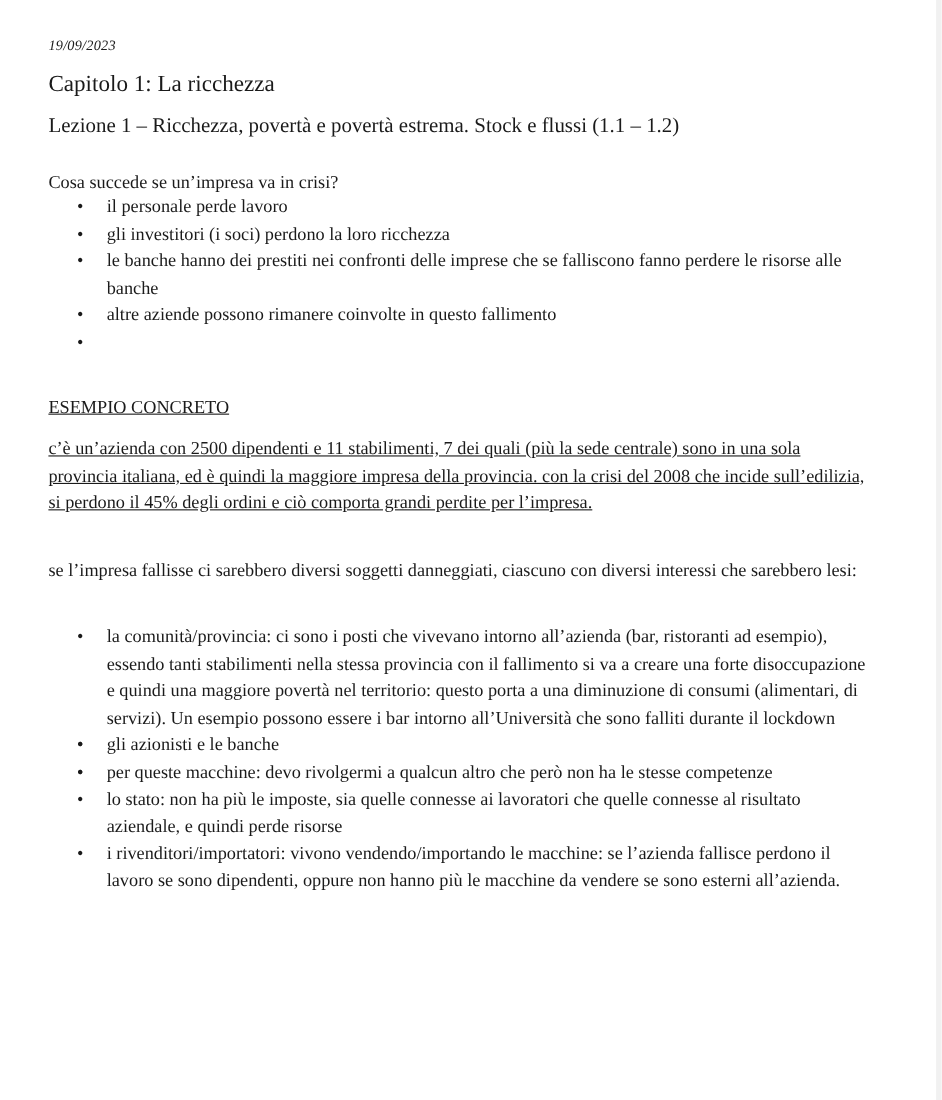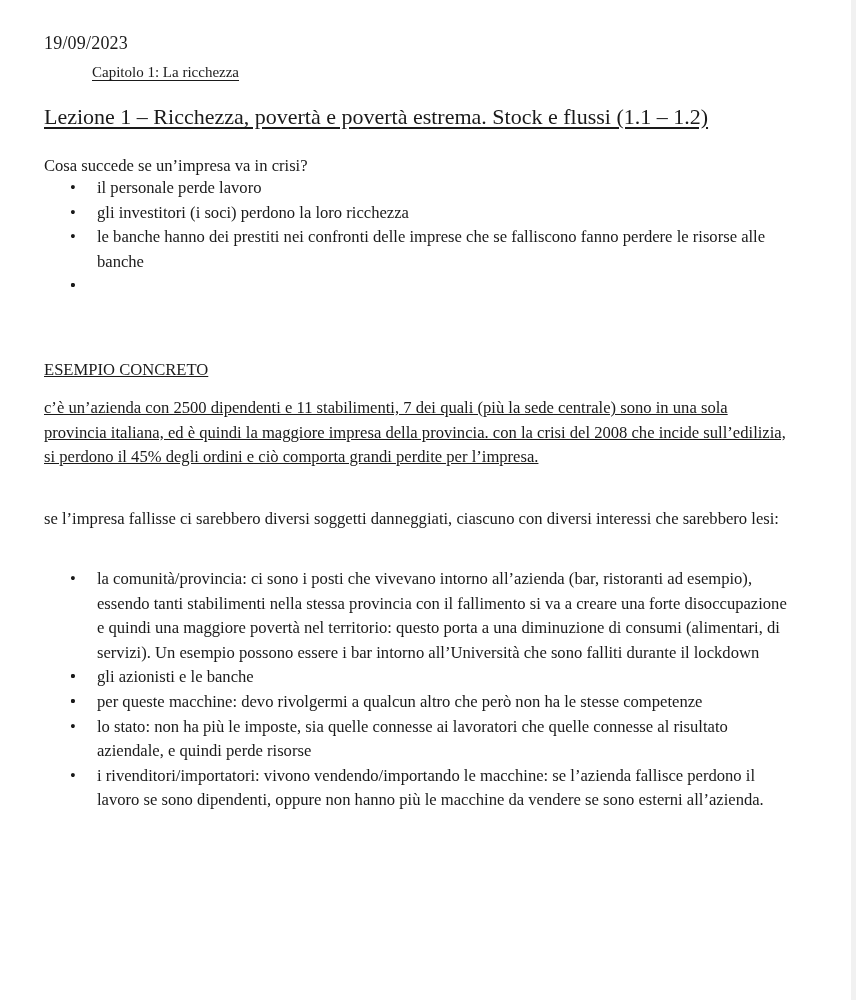--- a/index.html
+++ b/index.html
@@ -4,44 +4,44 @@
 <style>
   html, body { margin: 0; padding: 0; }
   body {
     width: 856px; height: 1000px; overflow: hidden;
     background: #ffffff; position: relative;
     font-family: "Liberation Serif", "DejaVu Serif", serif;
     color: #1a1a1a;
   }
   .edge { position: absolute; top: 0; right: 0; width: 5px; height: 1000px; background: #f1f1f1; }
   .page { position: absolute; left: 44px; top: 0; width: 760px; }
-  .date { position: absolute; top: 33px; font-size: 18px; letter-spacing: 0.2px; }
-  .chapter { position: absolute; top: 64px; font-size: 15px; text-decoration: underline; text-underline-offset: 3px; white-space: nowrap; margin-left: 48px; }
-  .lesson { position: absolute; top: 104px; font-size: 22px; text-decoration: underline; text-underline-offset: 3px; white-space: nowrap; }
+  .date { position: absolute; top: 33px; font-style: italic; font-size: 13px; letter-spacing: 0.2px; }
+  .chapter { position: absolute; top: 64px; font-size: 21px; text-underline-offset: 3px; white-space: nowrap; }
+  .lesson { position: absolute; top: 104px; font-size: 19px; text-underline-offset: 3px; white-space: nowrap; }
   .p { position: absolute; font-size: 16.6px; line-height: 24.6px; width: 745px; }
   ul { list-style: none; margin: 0; padding: 0; position: absolute; left: 0; width: 745px; }
   li { position: relative; padding-left: 53px; font-size: 16.6px; line-height: 24.6px; }
   li .bullet { position: absolute; left: 26px; top: 0; }
 </style>
 </head>
 <body>
 
 <div class="edge"></div>
 
 <div class="page">
   <div class="date">19/09/2023</div>
   <div class="chapter">Capitolo 1: La ricchezza</div>
   <div class="lesson">Lezione 1 – Ricchezza, povertà e povertà estrema. Stock e flussi (1.1 – 1.2)</div>
   <div class="p" style="top:143px;margin-top:11px;">Cosa succede se un’impresa va in crisi?</div>
 
   <ul style="top:176px;">
     <li><span class="bullet">•</span><span>il personale perde lavoro</span></li>
     <li><span class="bullet">•</span><span>gli investitori (i soci) perdono la loro ricchezza</span></li>
     <li><span class="bullet">•</span><span>le banche hanno dei prestiti nei confronti delle imprese che se falliscono fanno perdere le risorse alle banche</span></li>
-    <li><span class="bullet">•</span></li>
+    <li><span class="bullet">•</span><span>altre aziende possono rimanere coinvolte in questo fallimento</span></li>
     <li style="padding-right:70px;"><span class="bullet">•</span></li>
   </ul>
 
   <div class="p" style="top:358px;text-decoration:underline;">ESEMPIO CONCRETO</div>
   <div class="p" style="top:396px;text-decoration:underline;">c’è un’azienda con 2500 dipendenti e 11 stabilimenti, 7 dei quali (più la sede centrale) sono in una sola provincia italiana, ed è quindi la maggiore impresa della provincia. con la crisi del 2008 che incide sull’edilizia, si perdono il 45% degli ordini e ciò comporta grandi perdite per l’impresa.</div>
   <div class="p" style="top:507px;">se l’impresa fallisse ci sarebbero diversi soggetti danneggiati, ciascuno con diversi interessi che sarebbero lesi:</div>
 
   <ul style="top:567px;">
     <li><span class="bullet">•</span><span>la comunità/provincia: ci sono i posti che vivevano intorno all’azienda (bar, ristoranti ad esempio), essendo tanti stabilimenti nella stessa provincia con il fallimento si va a creare una forte disoccupazione e quindi una maggiore povertà nel territorio: questo porta a una diminuzione di consumi (alimentari, di servizi). Un esempio possono essere i bar intorno all’Università che sono falliti durante il lockdown</span></li>
     <li><span class="bullet">•</span></li>

